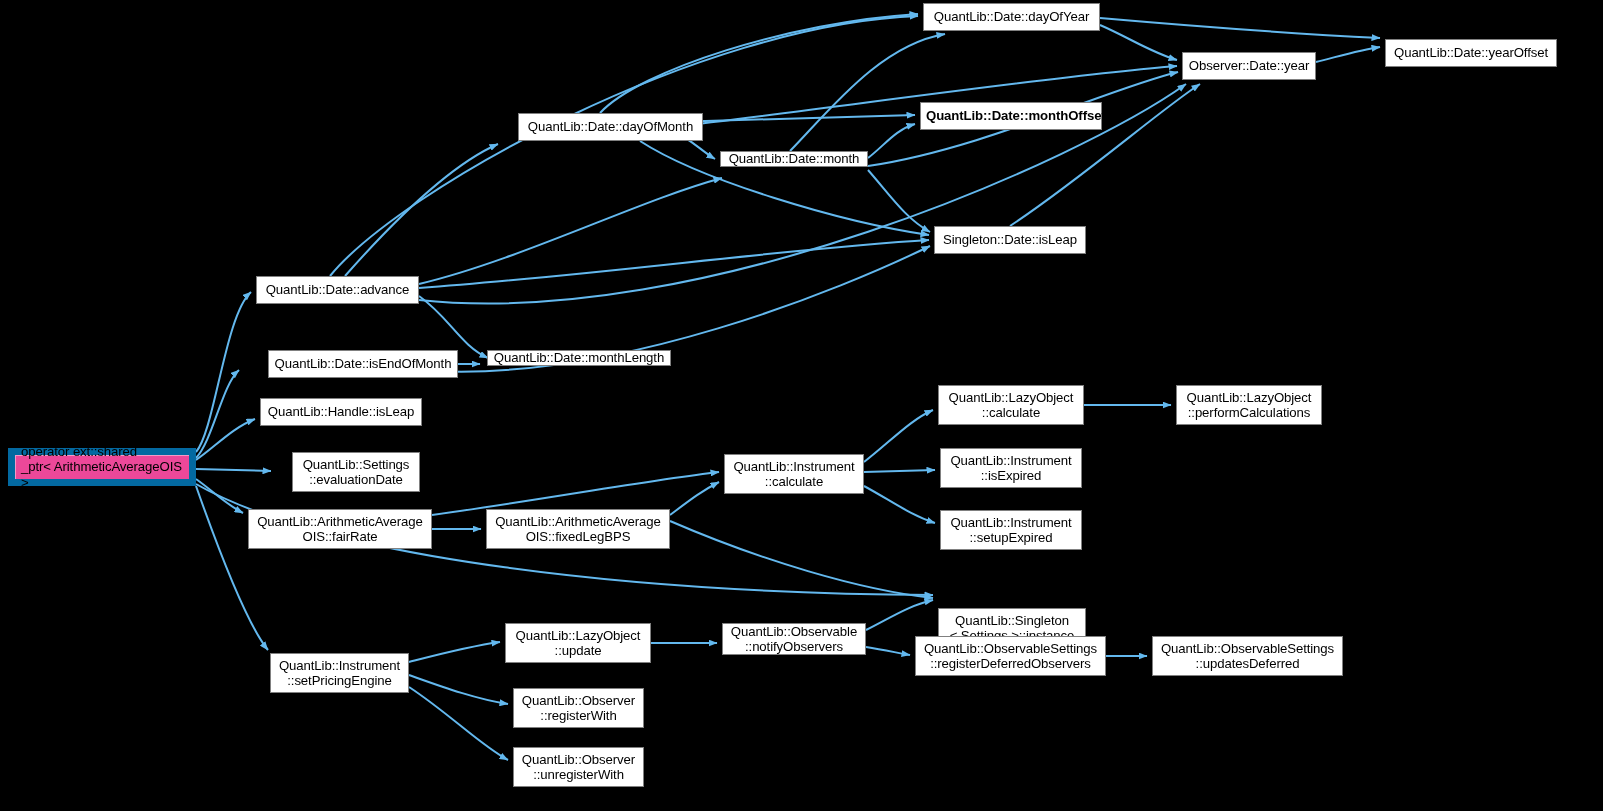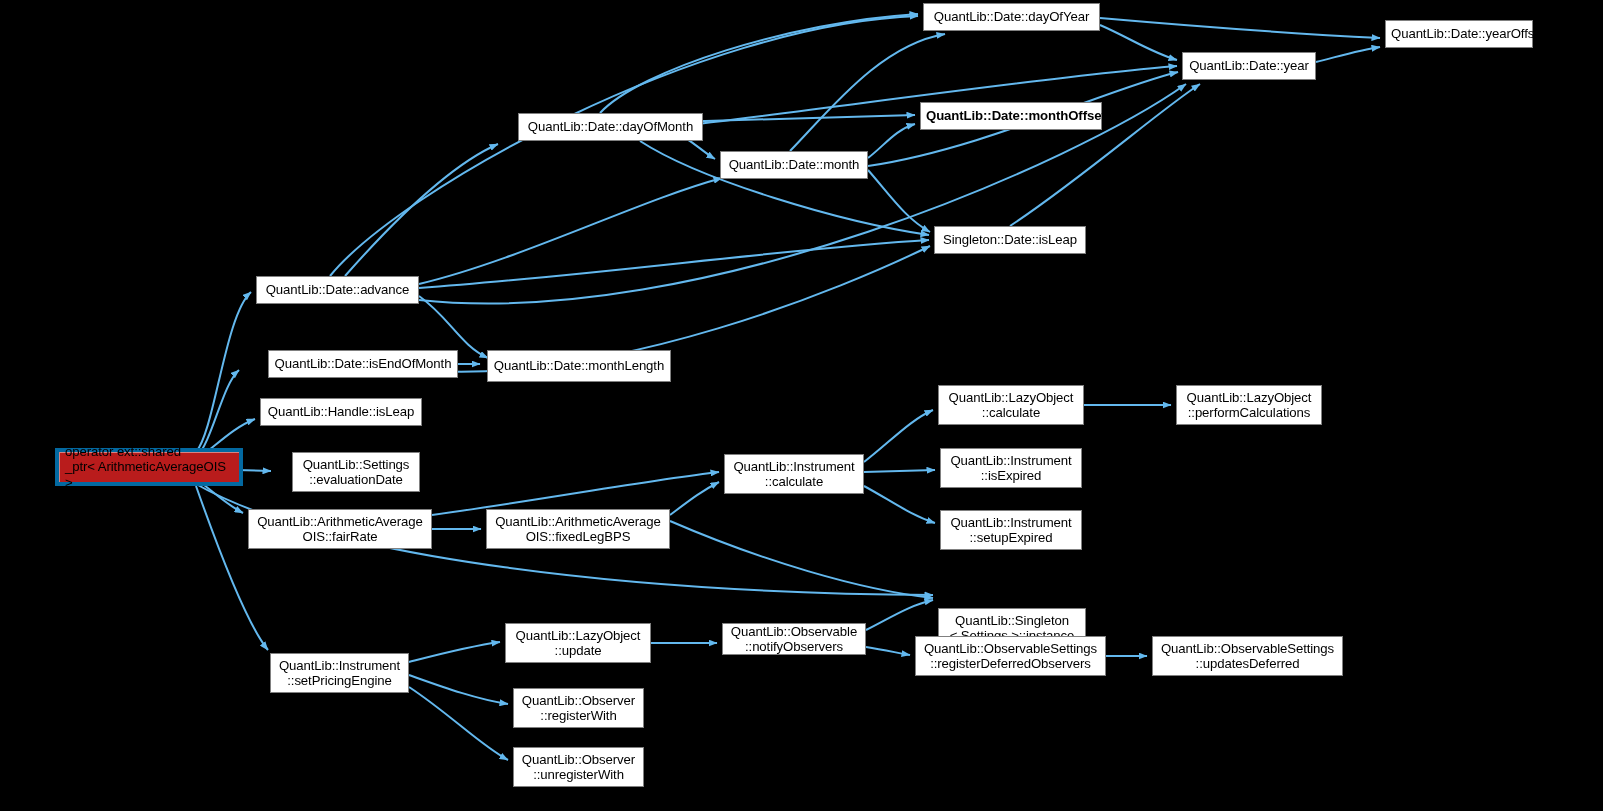--- a/index.html
+++ b/index.html
@@ -34,23 +34,22 @@
     text-align: center;
     color: #000000;
     font-size: 13.2px;
     line-height: 15.5px;
     letter-spacing: -0.1px;
     white-space: pre-line;
     z-index: 5;
     box-shadow: 1px 1px 0 0 rgba(255,255,255,0.45) inset;
   }
   .node.root {
-    background: #b91c1c;
-    border: 4px solid #0369a1;
-    margin-left: 47px;
+    background: #ec4899;
+    border: 7px solid #0369a1;
   }
   .node .lbl {
     display: block;
     width: 100%;
     padding: 0 5px;
     box-sizing: border-box;
   }
   .node.root .lbl {
     text-align: left;
     padding-left: 6px;
@@ -109,29 +108,29 @@
         <path d="M 651 643 L 717 643" fill="none" stroke="#63b8ee" stroke-width="2" marker-end="url(#arrowhead)"></path>
         <path d="M 866 647 C 885 650 898 653 910 655" fill="none" stroke="#63b8ee" stroke-width="2" marker-end="url(#arrowhead)"></path>
         <path d="M 866 630 C 890 618 910 605 933 600" fill="none" stroke="#63b8ee" stroke-width="2" marker-end="url(#arrowhead)"></path>
         <path d="M 1106 656 L 1147 656" fill="none" stroke="#63b8ee" stroke-width="2" marker-end="url(#arrowhead)"></path>
       </g>
   </svg>
   <div id="node-layer">
       <div class="node root" style="left: 8px; top: 448px; width: 188px; height: 38px;"><span class="lbl">operator ext::shared
 _ptr&lt; ArithmeticAverageOIS &gt;</span></div>
       <div class="node" style="left: 923px; top: 3px; width: 177px; height: 28px;"><span class="lbl">QuantLib::Date::dayOfYear</span></div>
-      <div class="node" style="left: 1385px; top: 20px; width: 148px; height: 28px;"><span class="lbl">QuantLib::Date::yearOffset</span></div>
-      <div class="node" style="left: 1182px; top: 52px; width: 134px; height: 28px;"><span class="lbl">QuantLib::Date::year</span></div>
+      <div class="node" style="left: 1385px; top: 39px; width: 172px; height: 28px;"><span class="lbl">QuantLib::Date::yearOffset</span></div>
+      <div class="node" style="left: 1182px; top: 52px; width: 134px; height: 28px;"><span class="lbl">Observer::Date::year</span></div>
       <div class="node" style="left: 920px; top: 102px; width: 182px; height: 28px; font-weight: bold;"><span class="lbl">QuantLib::Date::monthOffset</span></div>
       <div class="node" style="left: 487px; top: 113px; width: 185px; height: 28px; margin-left: 31px;"><span class="lbl">QuantLib::Date::dayOfMonth</span></div>
-      <div class="node" style="left: 720px; top: 151px; width: 148px; height: 28px;"><span class="lbl">QuantLib::Date::month</span></div>
+      <div class="node" style="left: 720px; top: 151px; width: 148px; height: 16px;"><span class="lbl">QuantLib::Date::month</span></div>
       <div class="node" style="left: 934px; top: 226px; width: 152px; height: 28px;"><span class="lbl">Singleton::Date::isLeap</span></div>
       <div class="node" style="left: 256px; top: 276px; width: 163px; height: 28px;"><span class="lbl">QuantLib::Date::advance</span></div>
       <div class="node" style="left: 244px; top: 350px; width: 190px; height: 28px; margin-left: 24px;"><span class="lbl">QuantLib::Date::isEndOfMonth</span></div>
-      <div class="node" style="left: 487px; top: 350px; width: 184px; height: 32px;"><span class="lbl">QuantLib::Date::monthLength</span></div>
+      <div class="node" style="left: 487px; top: 350px; width: 184px; height: 16px;"><span class="lbl">QuantLib::Date::monthLength</span></div>
       <div class="node" style="left: 260px; top: 398px; width: 162px; height: 28px;"><span class="lbl">QuantLib::Handle::isLeap</span></div>
       <div class="node" style="left: 276px; top: 452px; width: 128px; height: 40px; margin-left: 16px;"><span class="lbl">QuantLib::Settings
 ::evaluationDate</span></div>
       <div class="node" style="left: 248px; top: 509px; width: 184px; height: 40px;"><span class="lbl">QuantLib::ArithmeticAverage
 OIS::fairRate</span></div>
       <div class="node" style="left: 486px; top: 509px; width: 184px; height: 40px;"><span class="lbl">QuantLib::ArithmeticAverage
 OIS::fixedLegBPS</span></div>
       <div class="node" style="left: 938px; top: 385px; width: 146px; height: 40px;"><span class="lbl">QuantLib::LazyObject
 ::calculate</span></div>
       <div class="node" style="left: 1176px; top: 385px; width: 146px; height: 40px;"><span class="lbl">QuantLib::LazyObject

